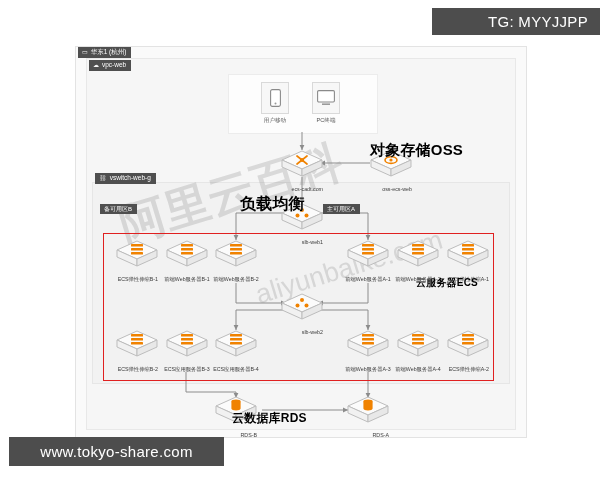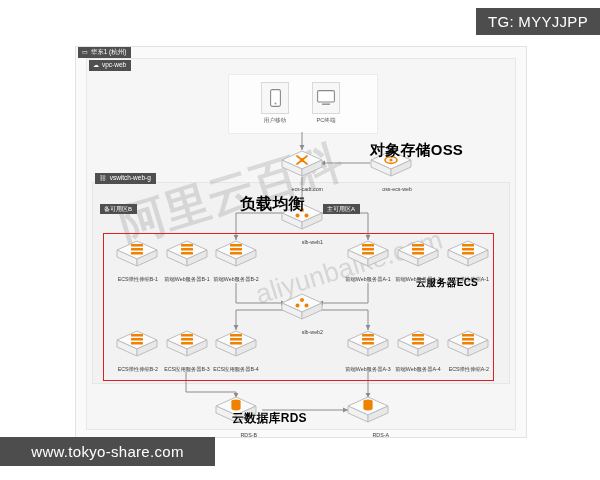--- a/index.html
+++ b/index.html
@@ -19,22 +19,22 @@
   .wm-badge {
     position: absolute;
     background: #4d4d4d;
     color: #ffffff;
     font-size: 15px;
     letter-spacing: 0.3px;
     display: flex;
     align-items: center;
     justify-content: center;
   }
-  #tg-badge { right: 0px; top: 8px; width: 124px; height: 27px; font-size: 15px; }
-  #url-badge { left: 0px; top: 437px; width: 215px; height: 29px; font-size: 15px; }
+  #tg-badge { right: 0px; top: 8px; width: 124px; height: 27px; font-size: 15px; padding-left: 44px; }
+  #url-badge { left: 9px; top: 437px; width: 215px; height: 29px; font-size: 15px; }
 
   
   #region-frame {
     position: absolute;
     left: 75px; top: 46px;
     width: 450px; height: 390px;
     background: #fafafa;
     border: 1px solid #e3e3e3;
   }
   #vpc-frame {

